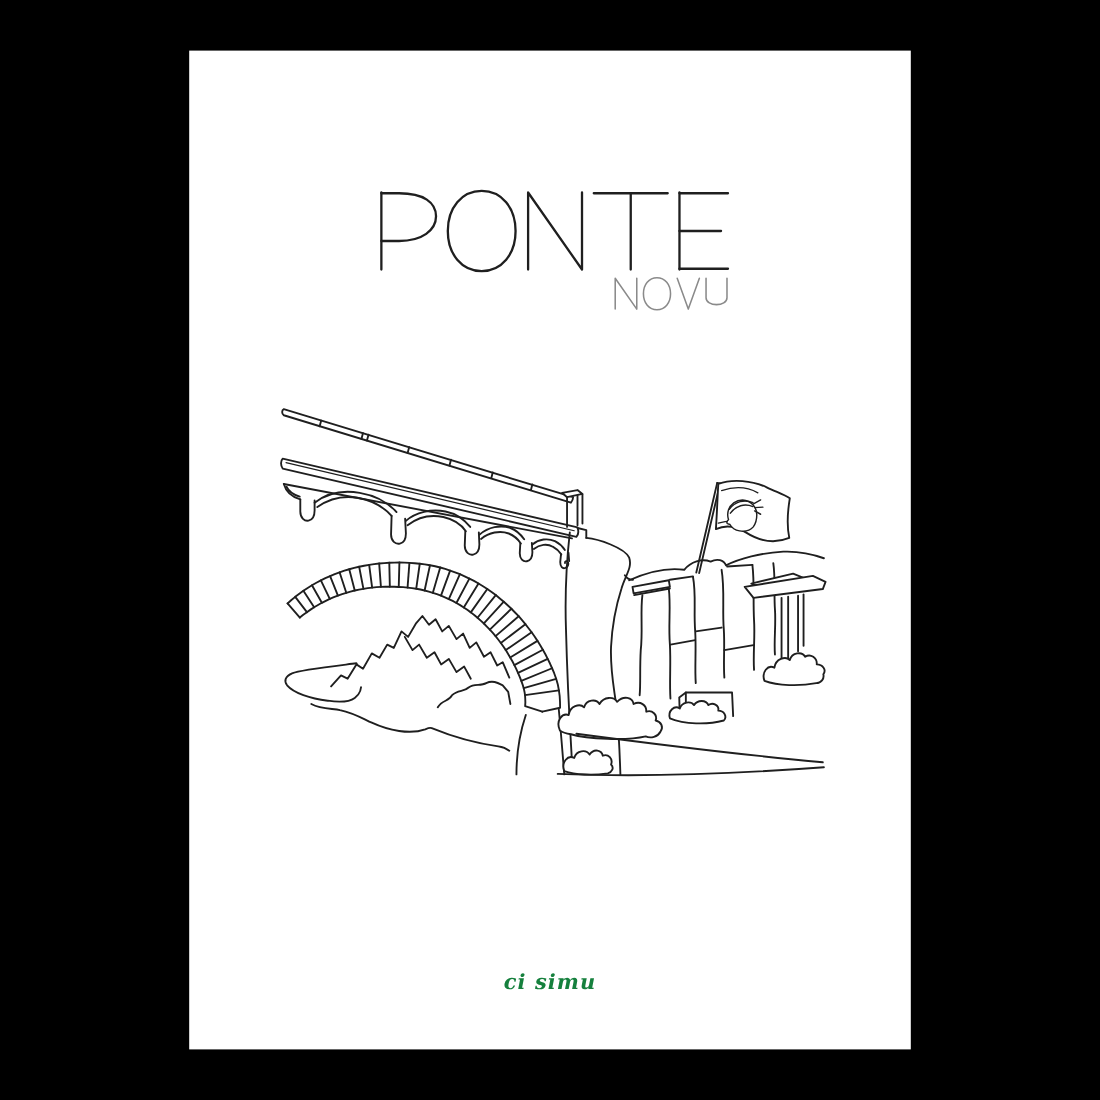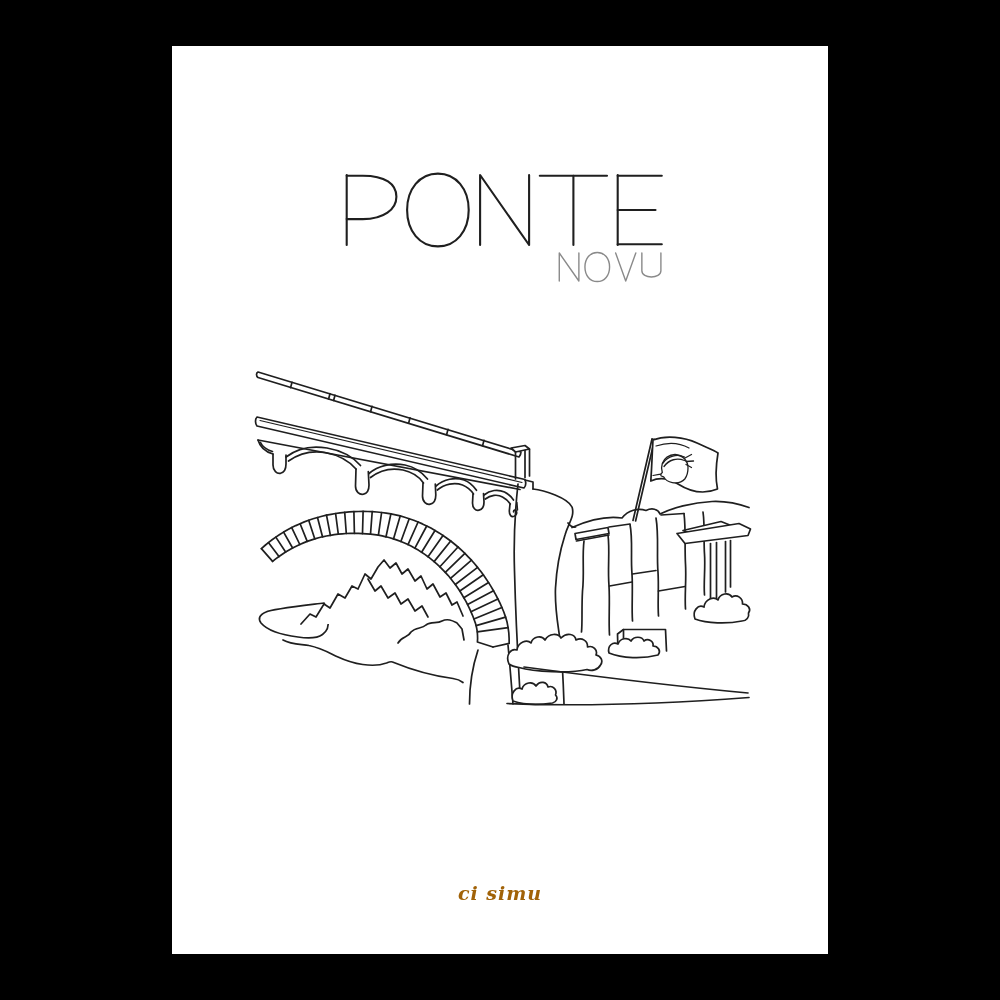--- a/index.html
+++ b/index.html
@@ -4,21 +4,21 @@
 <style>
   html,body{margin:0;padding:0;background:#000;}
   .stage{position:relative;width:1000px;height:1000px;background:#000000;overflow:hidden;}
   .poster{position:absolute;left:172px;top:46px;width:656px;height:908px;background:#ffffff;}
   .poster svg{position:absolute;left:0;top:0;width:656px;height:908px;display:block;}
   .signature{
     position:absolute;left:0;right:0;top:834px;height:26px;line-height:26px;
     text-align:center;
     font-family:"DejaVu Serif","Liberation Serif",serif;
     font-style:italic;font-weight:700;font-size:19px;letter-spacing:1px;
-    color:#a16207;
+    color:#15803d;
   }
   .sr-only{position:absolute;width:1px;height:1px;overflow:hidden;clip:rect(0 0 0 0);white-space:nowrap;}
   path,line{stroke-linecap:round;stroke-linejoin:round;}
 </style>
 </head>
 <body>
 
 <div class="stage">
   <div class="poster">
 

